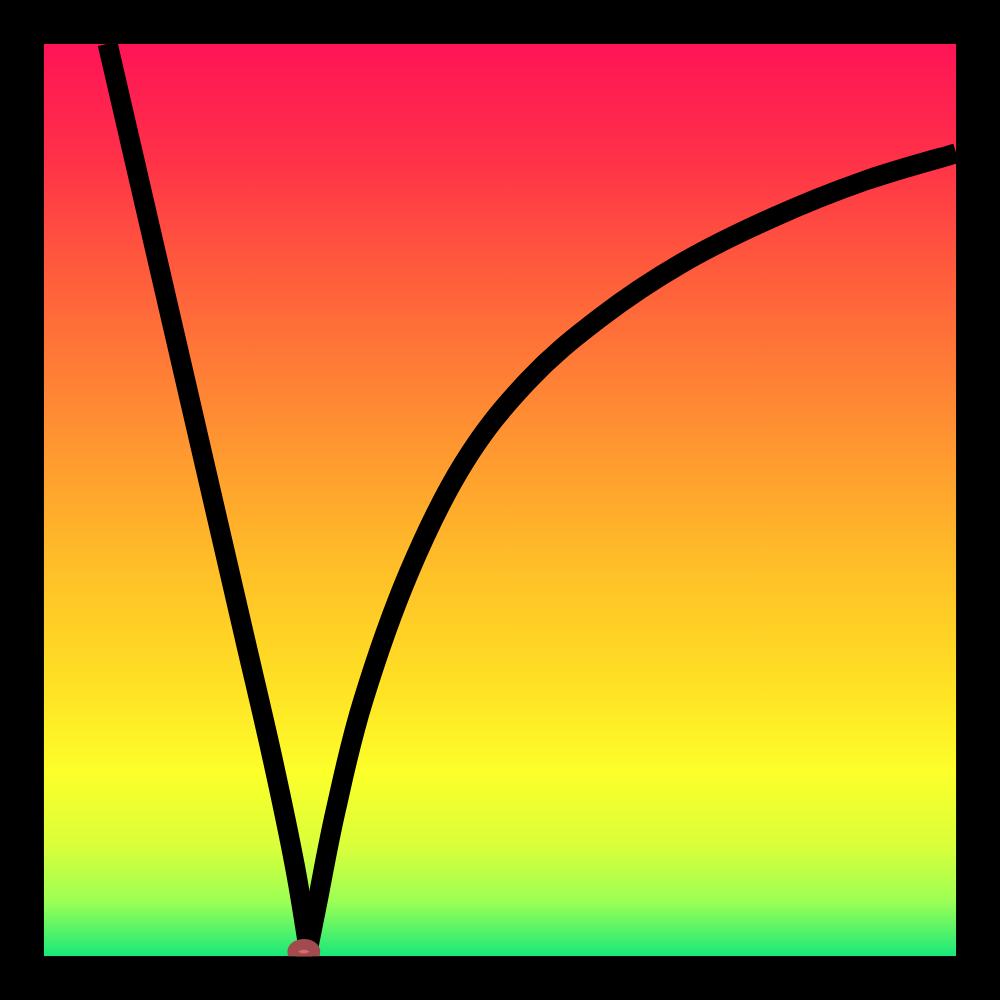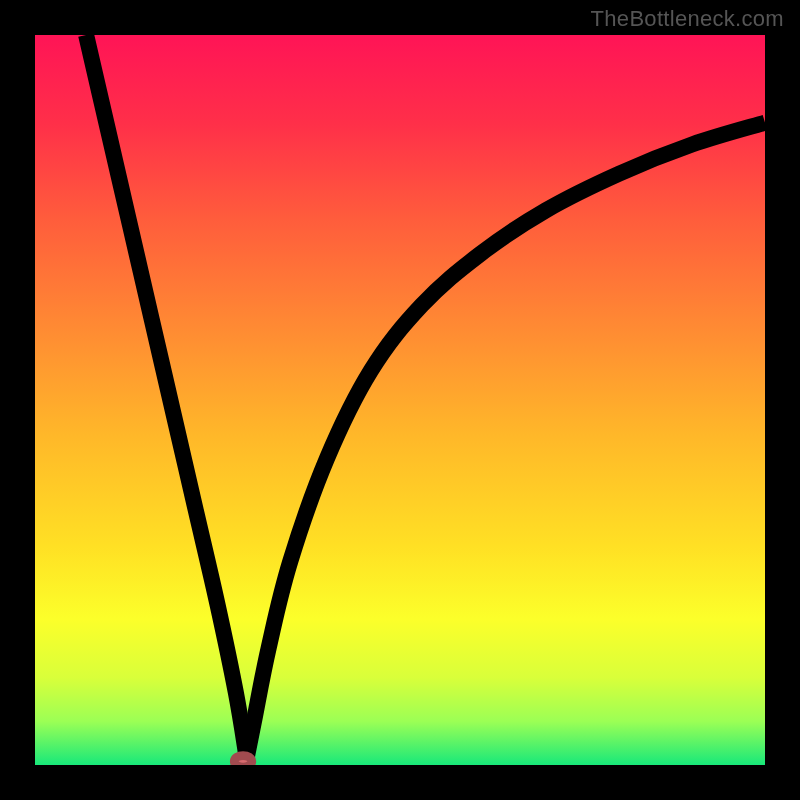--- a/index.html
+++ b/index.html
@@ -58,21 +58,20 @@
   .marker {
     fill: #d86a6e;
     stroke: #a14b4f;
     stroke-width: 1.2;
   }
 </style>
 </head>
 <body>
 
 <div class="frame">
-  <div class="watermark">TheBottleneck.com</div>
   <div class="plot-area">
 
     <svg class="gradient" viewBox="0 0 100 100" preserveAspectRatio="none">
       <defs>
         <linearGradient id="bg-grad" x1="0" y1="0" x2="0" y2="1">
             <stop offset="0.0%" stop-color="#ff1456"></stop>
             <stop offset="12.0%" stop-color="#ff2f49"></stop>
             <stop offset="25.0%" stop-color="#ff5c3c"></stop>
             <stop offset="40.0%" stop-color="#ff8a33"></stop>
             <stop offset="55.0%" stop-color="#ffb829"></stop>

